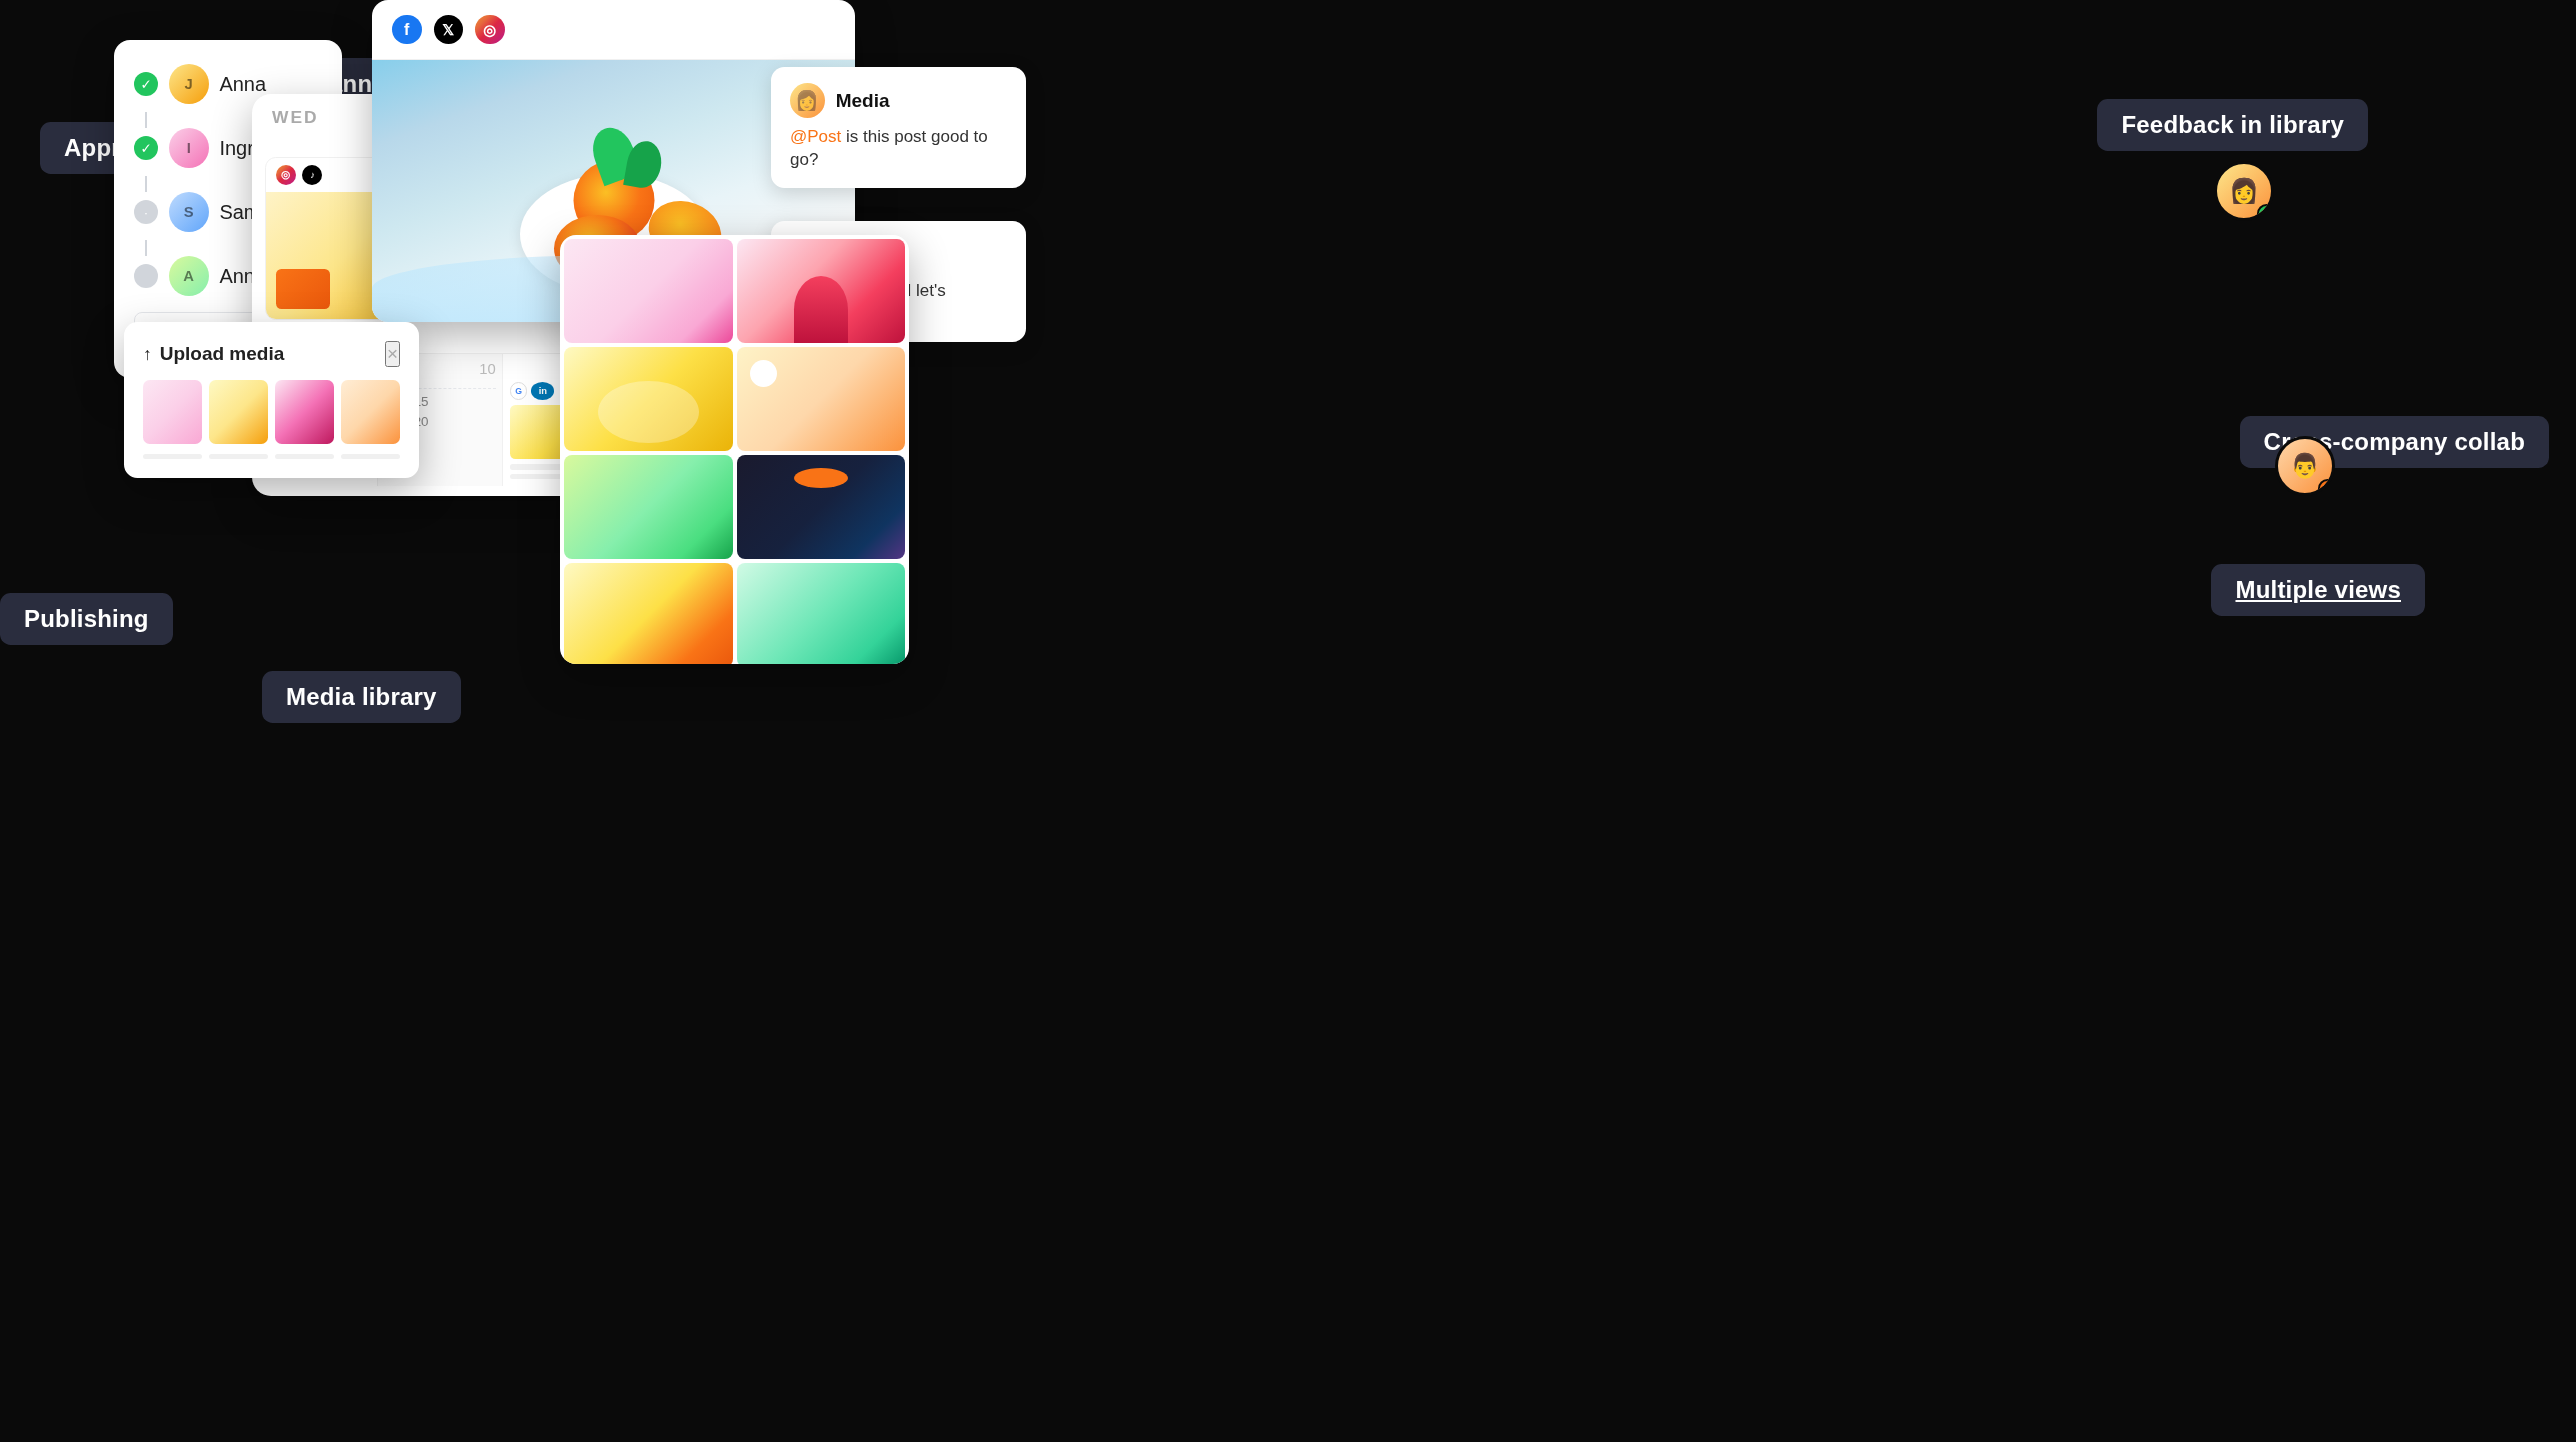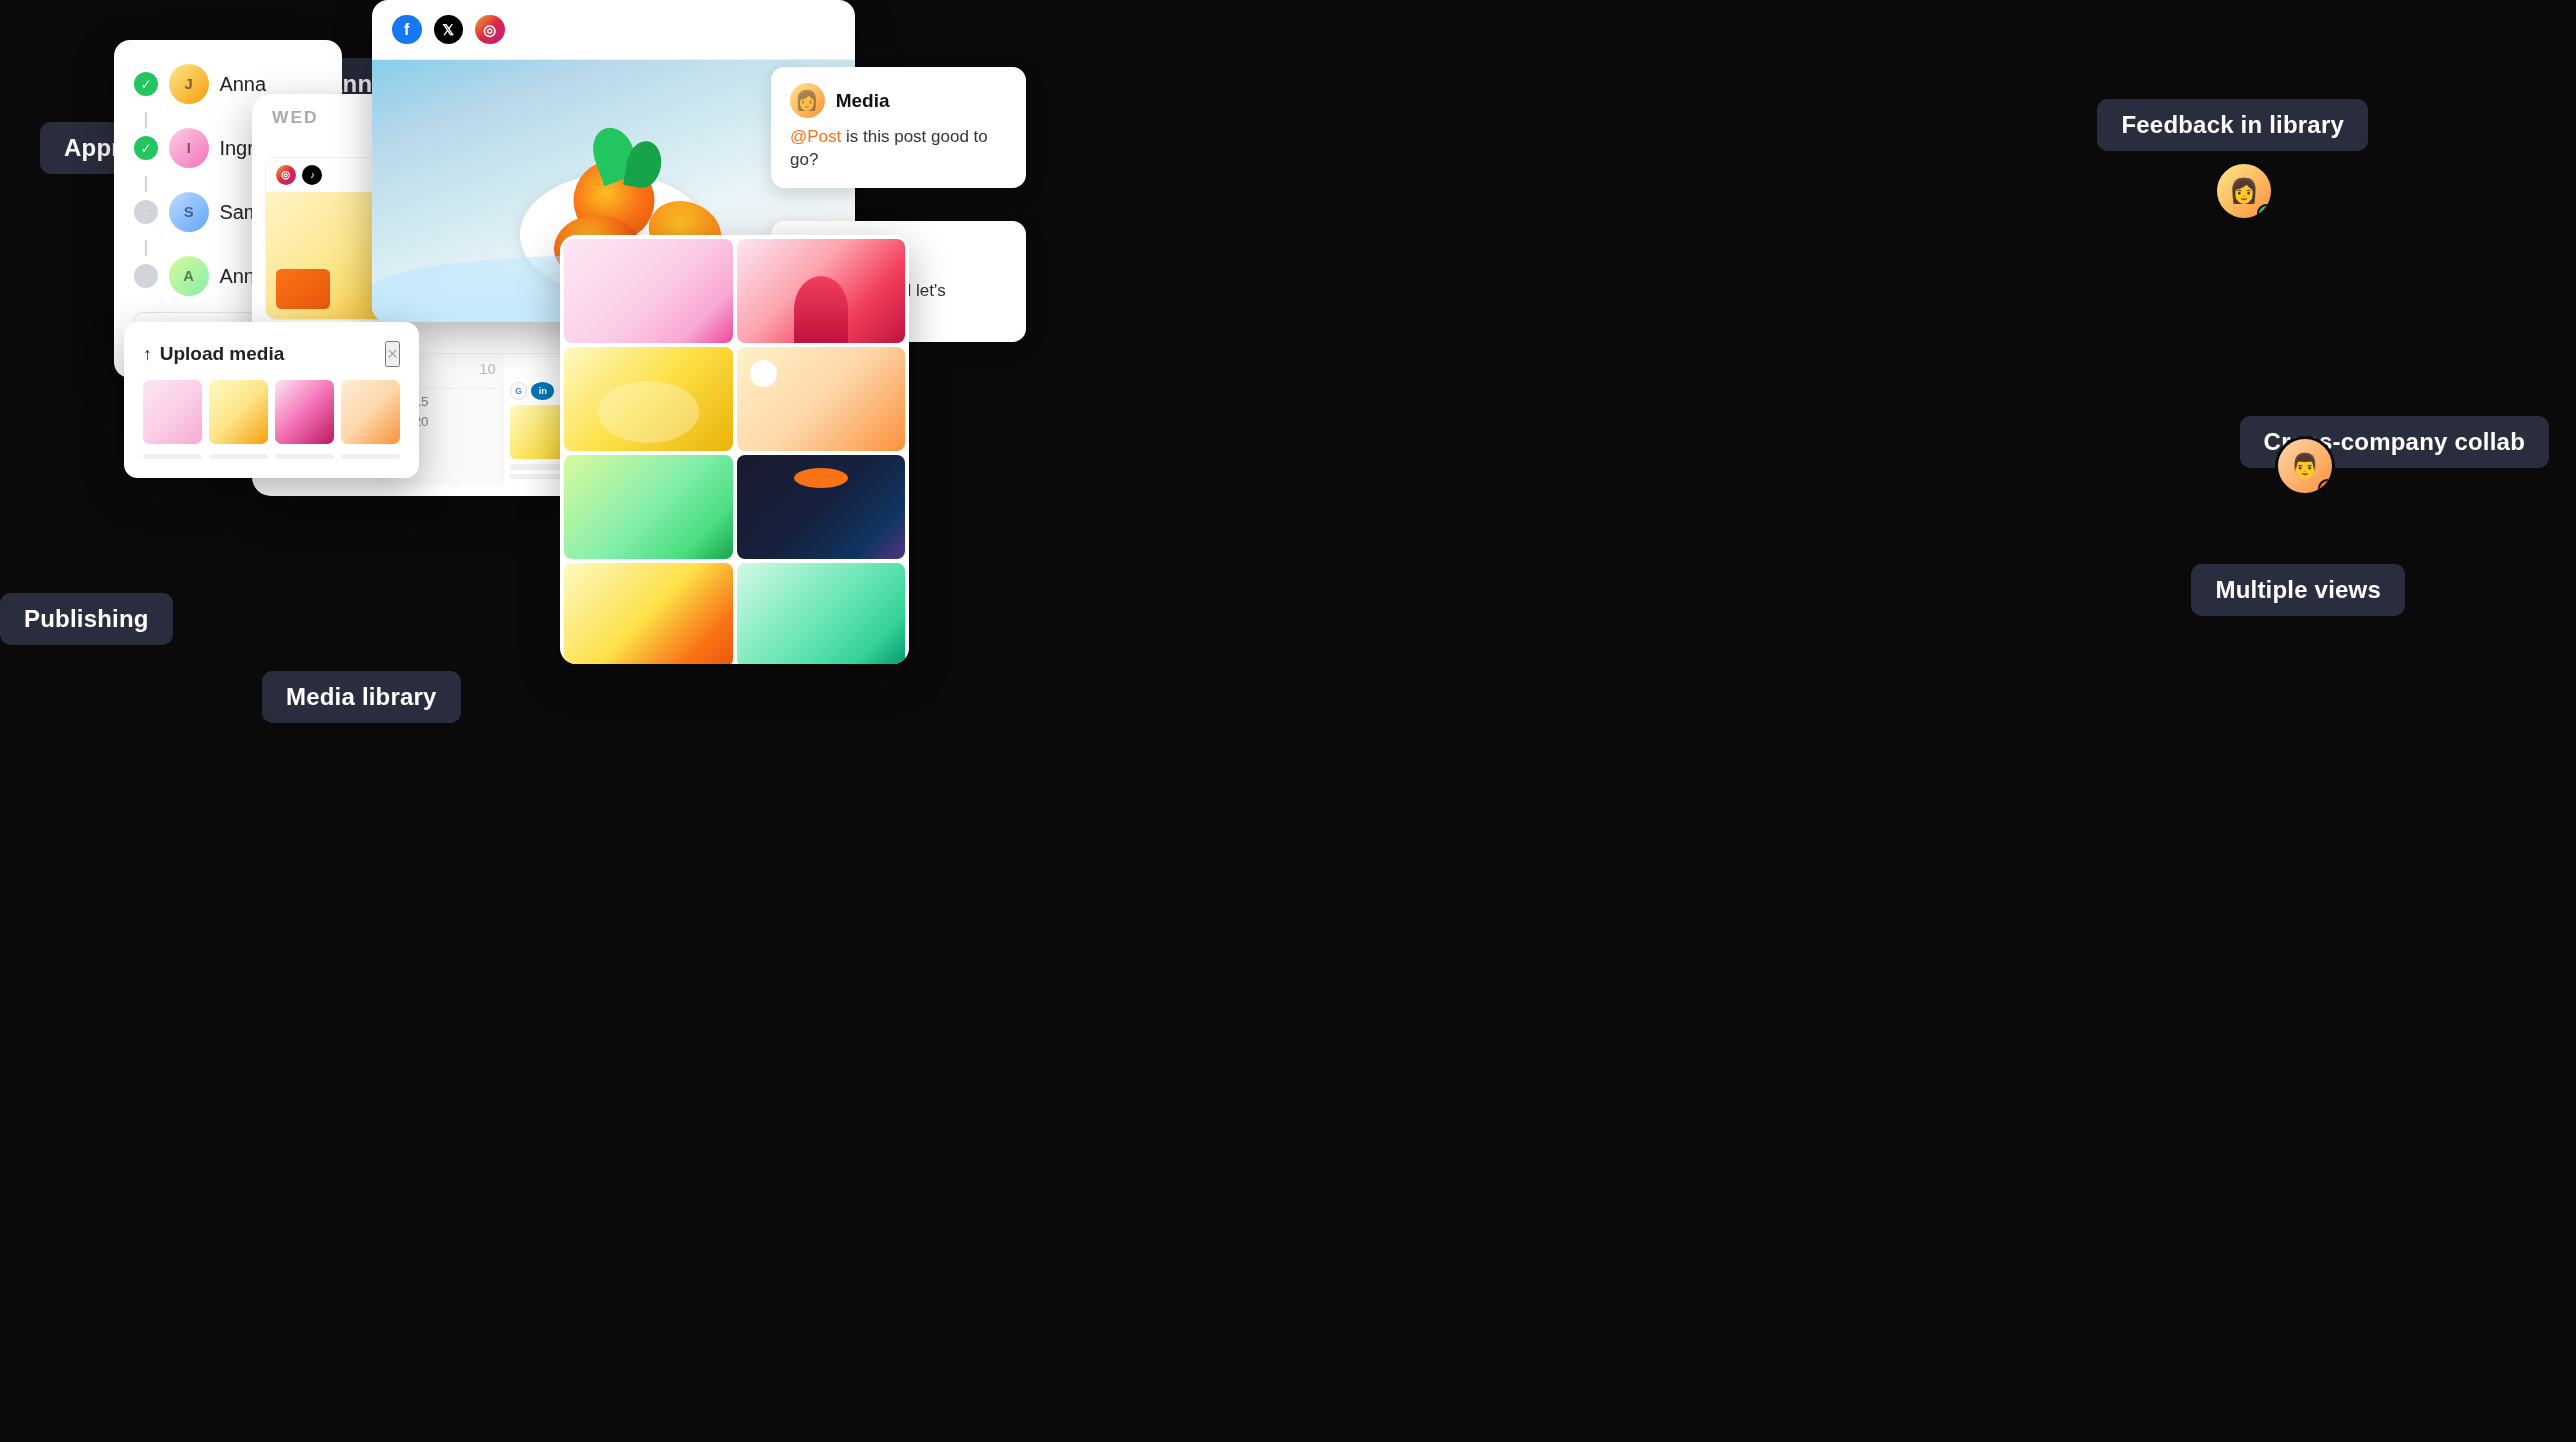--- a/index.html
+++ b/index.html
@@ -230,21 +230,21 @@
 <div class="label-badge" style="top: 122px; left: 40px;">Approvals</div>
 
 <div class="label-badge" style="top: 593px; left: 0px;">Publishing</div>
 
 <div class="label-badge" style="top: 58px; left: 282px;">Planning</div>
 
 <div class="label-badge" style="top: 99px; right: 208px;">Feedback in library</div>
 
 <div class="label-badge" style="top: 416px; right: 27px;">Cross-company collab</div>
 
-<div class="label-badge" style="top: 564px; right: 171px;">Multiple views</div>
+<div class="label-badge" style="top: 564px; right: 151px; text-decoration: underline;">Multiple views</div>
 
 <div class="label-badge" style="top: 671px; left: 262px;">Media library</div>
 
 <div class="card approvals-card" style="top: 40px; left: 114px; width: 228px; padding: 24px 20px;">
 
   <div class="approval-row">
     <div class="check-icon check-green">✓</div>
     <div class="approval-avatar avatar-jack">
       <div class="avatar-face">J</div>
     </div>

